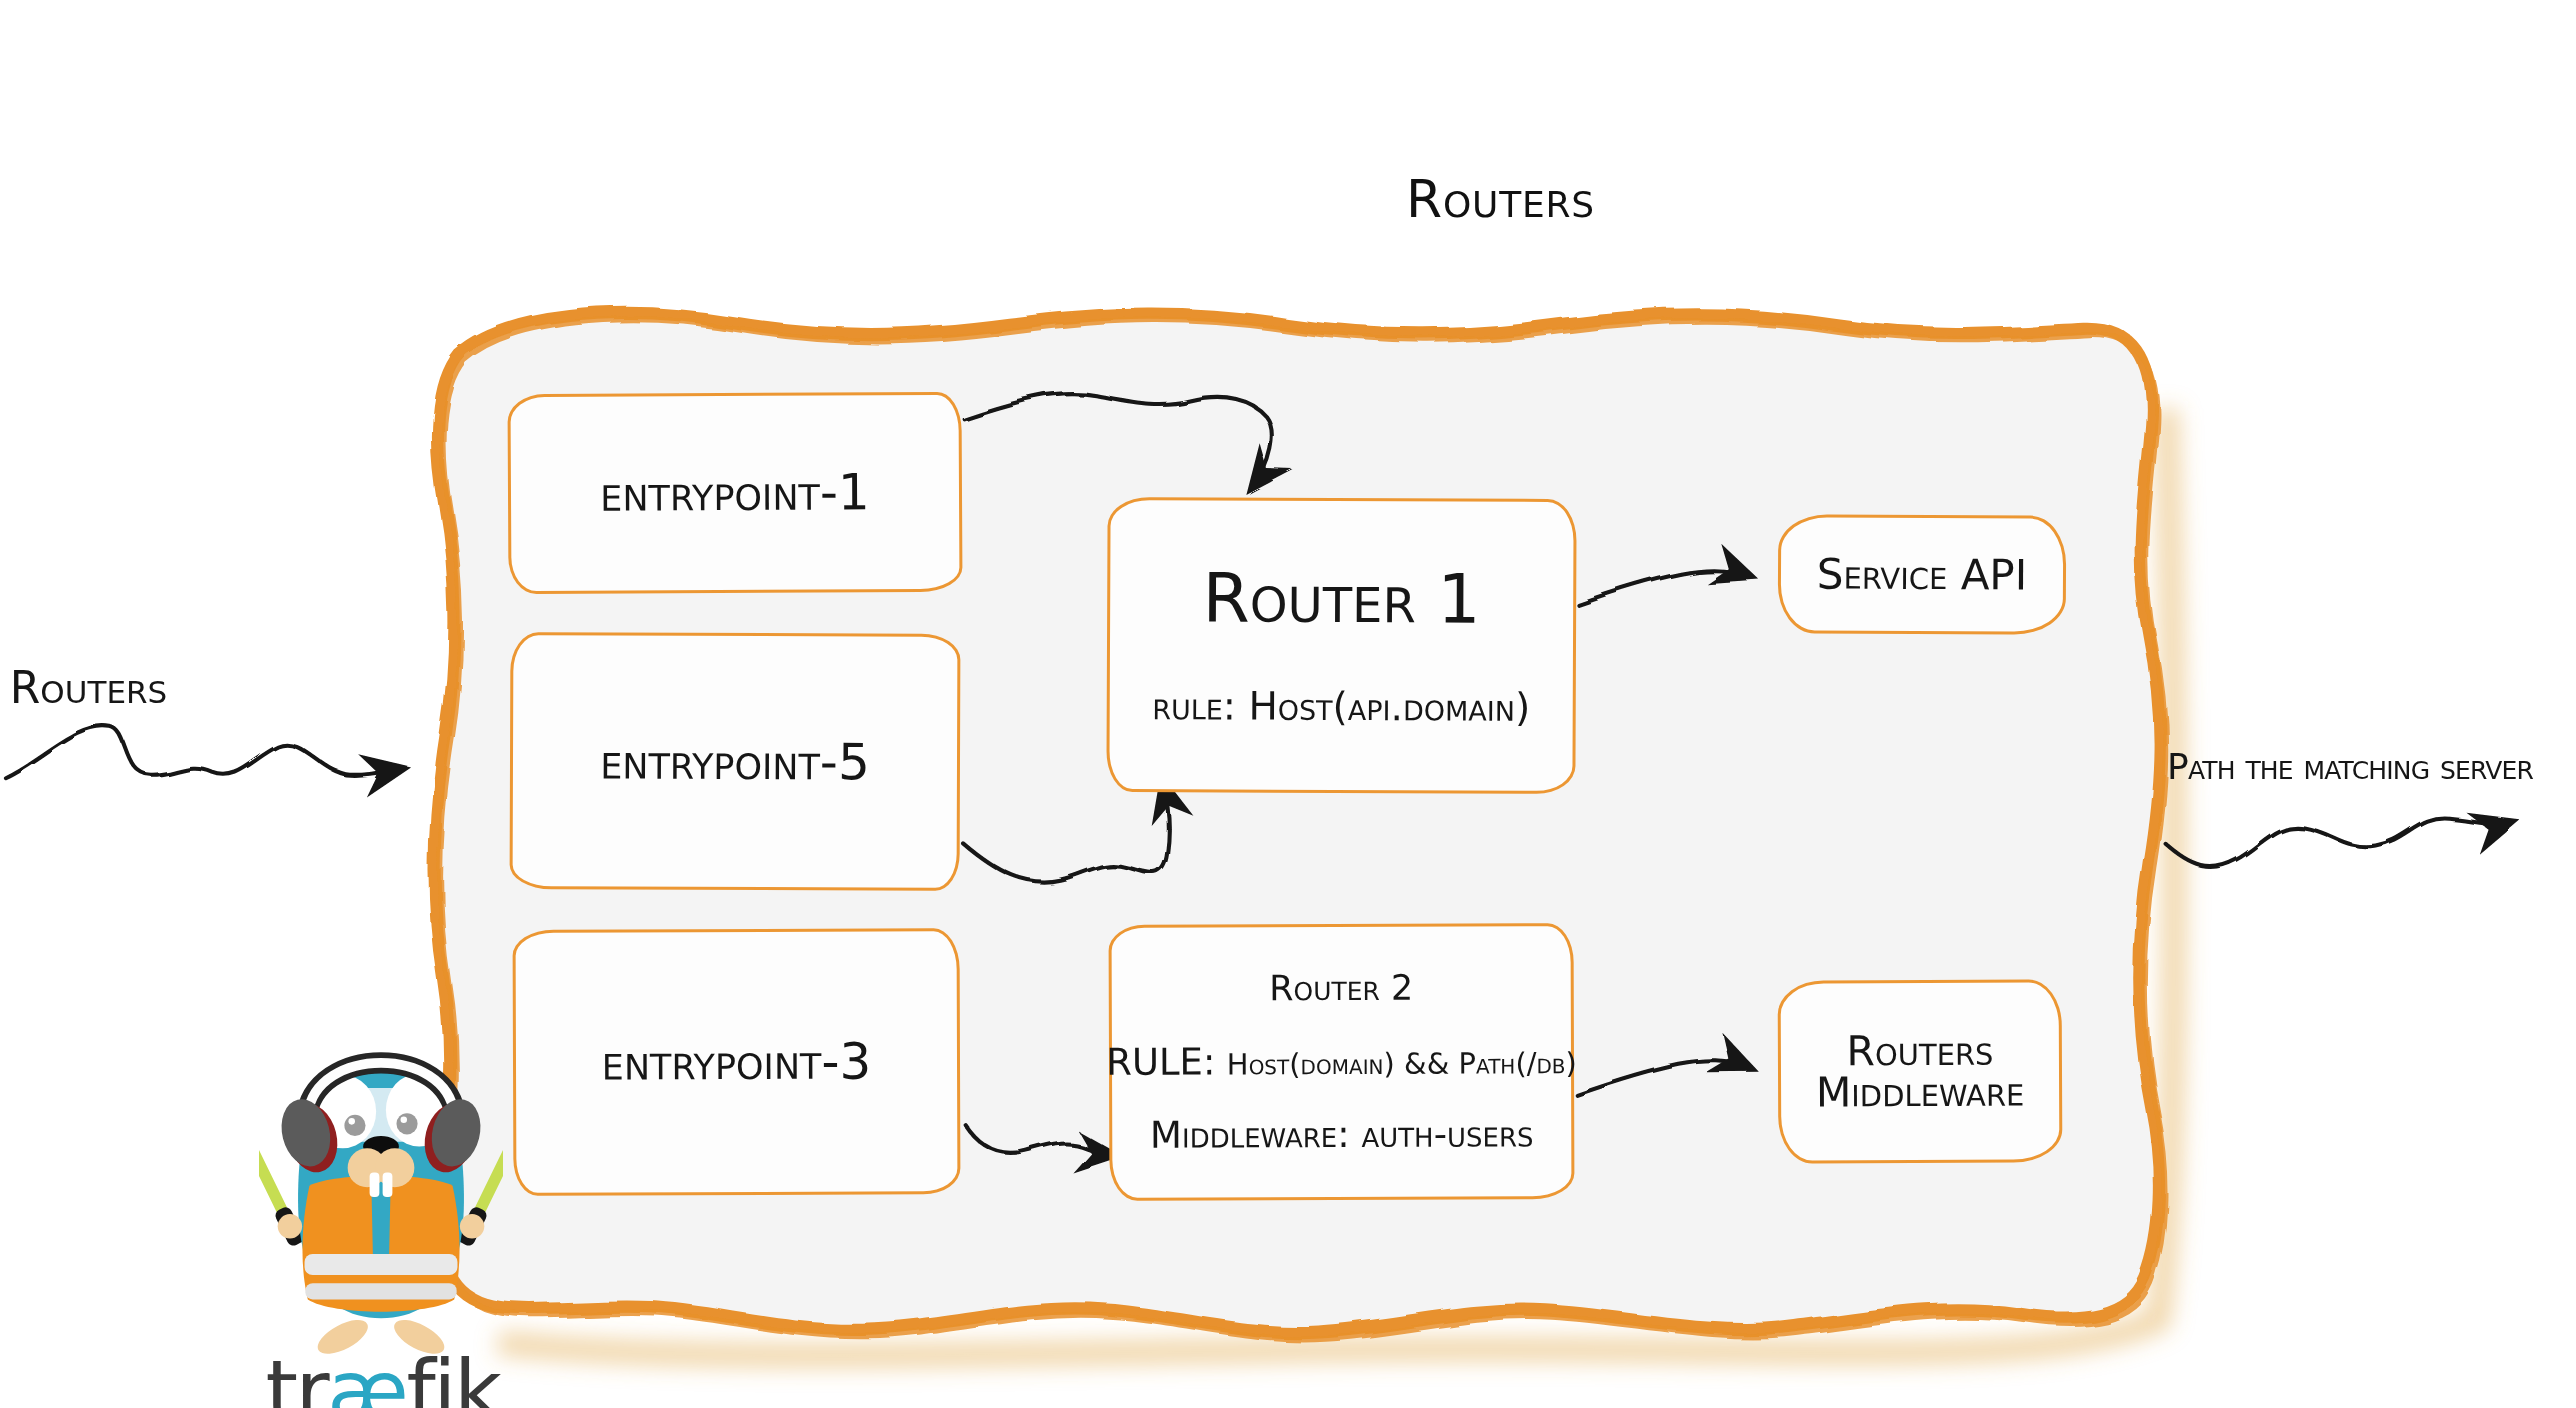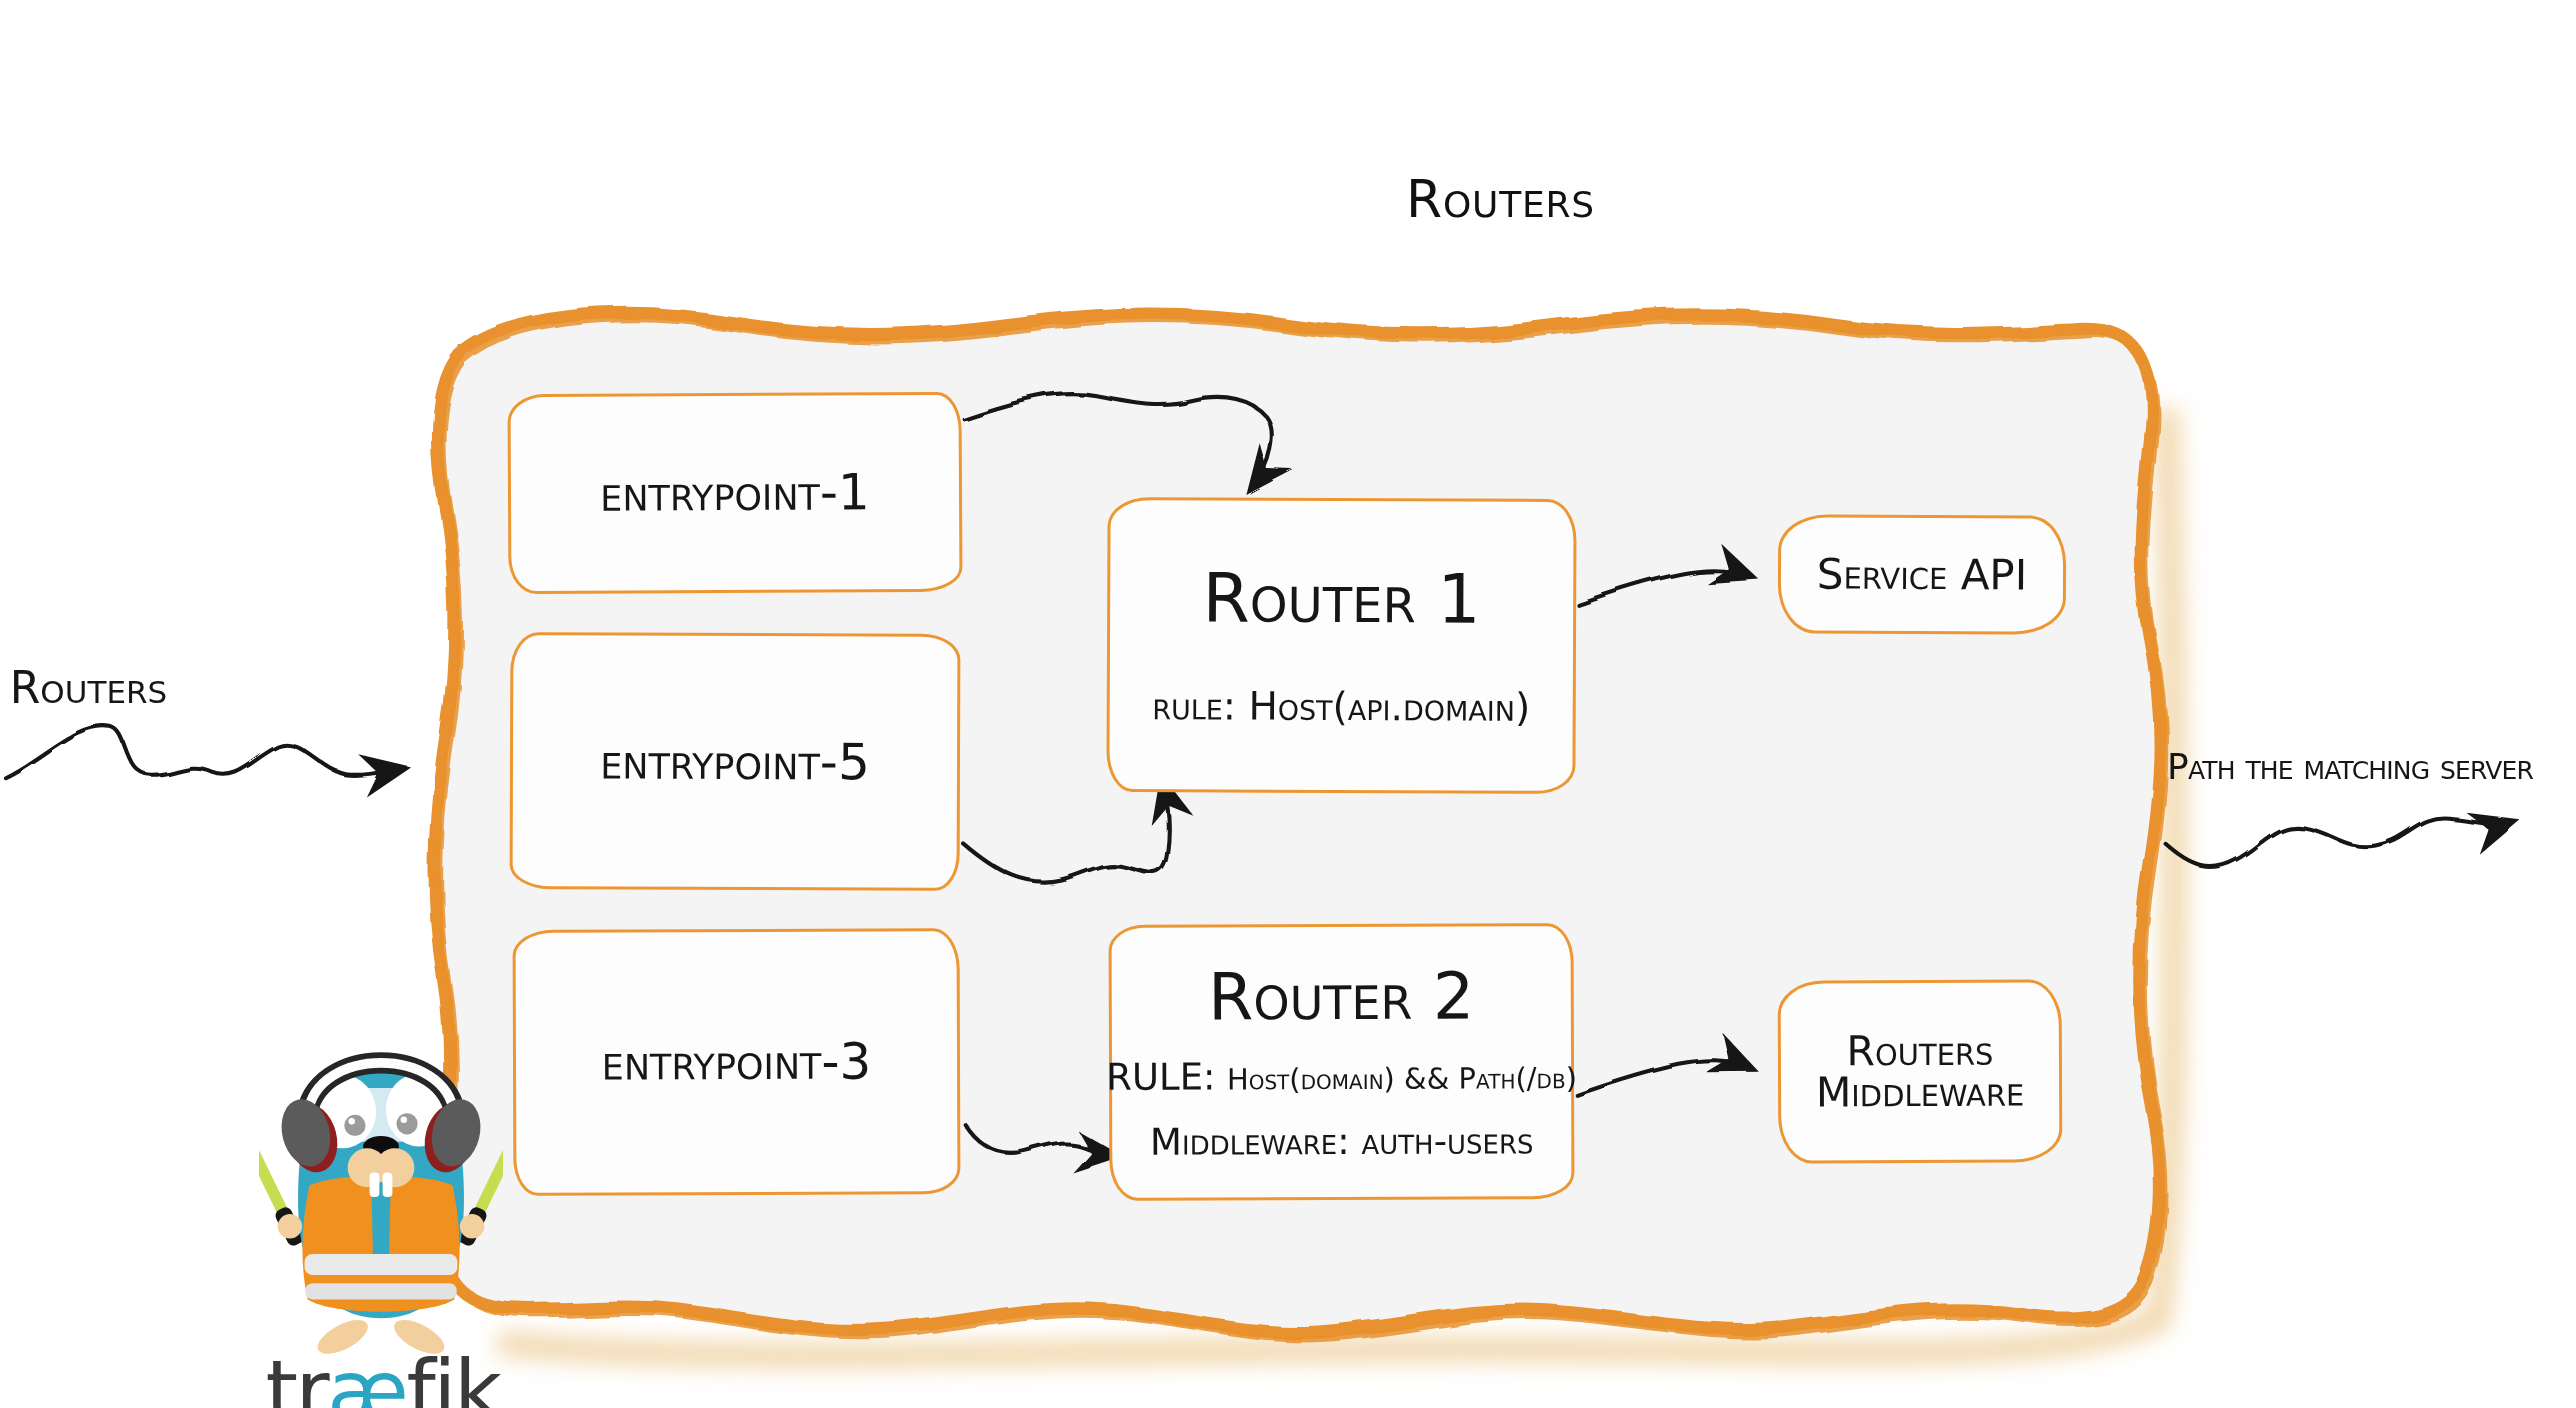--- a/index.html
+++ b/index.html
@@ -20,21 +20,21 @@
     display:flex;flex-direction:column;align-items:center;justify-content:center;
     text-align:center;color:#161616;
   }
   .ep1{left:508px;top:393px;width:448px;height:194px;border-radius:37px 24.4px 42px 28px/28px 39px 24.4px 37px;transform:rotate(-0.3deg);font-size:50px;}
   .ep2{left:510px;top:633px;width:444px;height:251px;border-radius:28px 39px 24.4px 42px/39px 26px 37px 24.4px;transform:rotate(0.2deg);font-size:50px;}
   .ep3{left:513px;top:929px;width:441px;height:260px;border-radius:41px 26px 37px 24.4px/26px 41px 26px 37px;transform:rotate(-0.2deg);font-size:50px;}
   .r1{left:1107px;top:498px;width:463px;height:269px;border-radius:42px 29px 39px 26px/29px 42px 28px 41px;transform:rotate(0.25deg);justify-content:space-evenly;padding:9.8px 0;}
   .r1-title{font-size:68px;}
   .r1-rule{font-size:39px;white-space:nowrap;}
   .r2{left:1109px;top:924px;width:459px;height:254px;border-radius:36px 26px 42px 28px/26px 39px 26px 41px;transform:rotate(-0.2deg);justify-content:space-evenly;padding:8.1px 0;}
-  .r2-title{font-size:65px;}
+  .r2-title{font-size:35px;}
   .r2-rule{font-size:37px;white-space:nowrap;display:flex;align-items:baseline;gap:11.4px;justify-content:center;}
   .r2-rule .val{font-size:29px;}
   .r2-mw{font-size:37px;white-space:nowrap;}
   .svc-api{left:1778px;top:515px;width:282px;height:113px;border-radius:49px 36px 52px 37px/36px 49px 36px 49px;font-size:42px;transform:rotate(0.3deg);}
   .svc-dash{left:1778px;top:980px;width:278px;height:177px;border-radius:46px 33px 49px 34px/34px 46px 33px 47px;font-size:41px;line-height:1.7;transform:rotate(-0.25deg);}
   .gopher{position:absolute;left:259px;top:1013px;z-index:3;}
   .wordmark{
     position:absolute;left:240px;top:1343px;width:285px;text-align:center;z-index:3;
     font-size:83px;letter-spacing:-2.4px;font-weight:500;color:#3a3a3a;
   }

